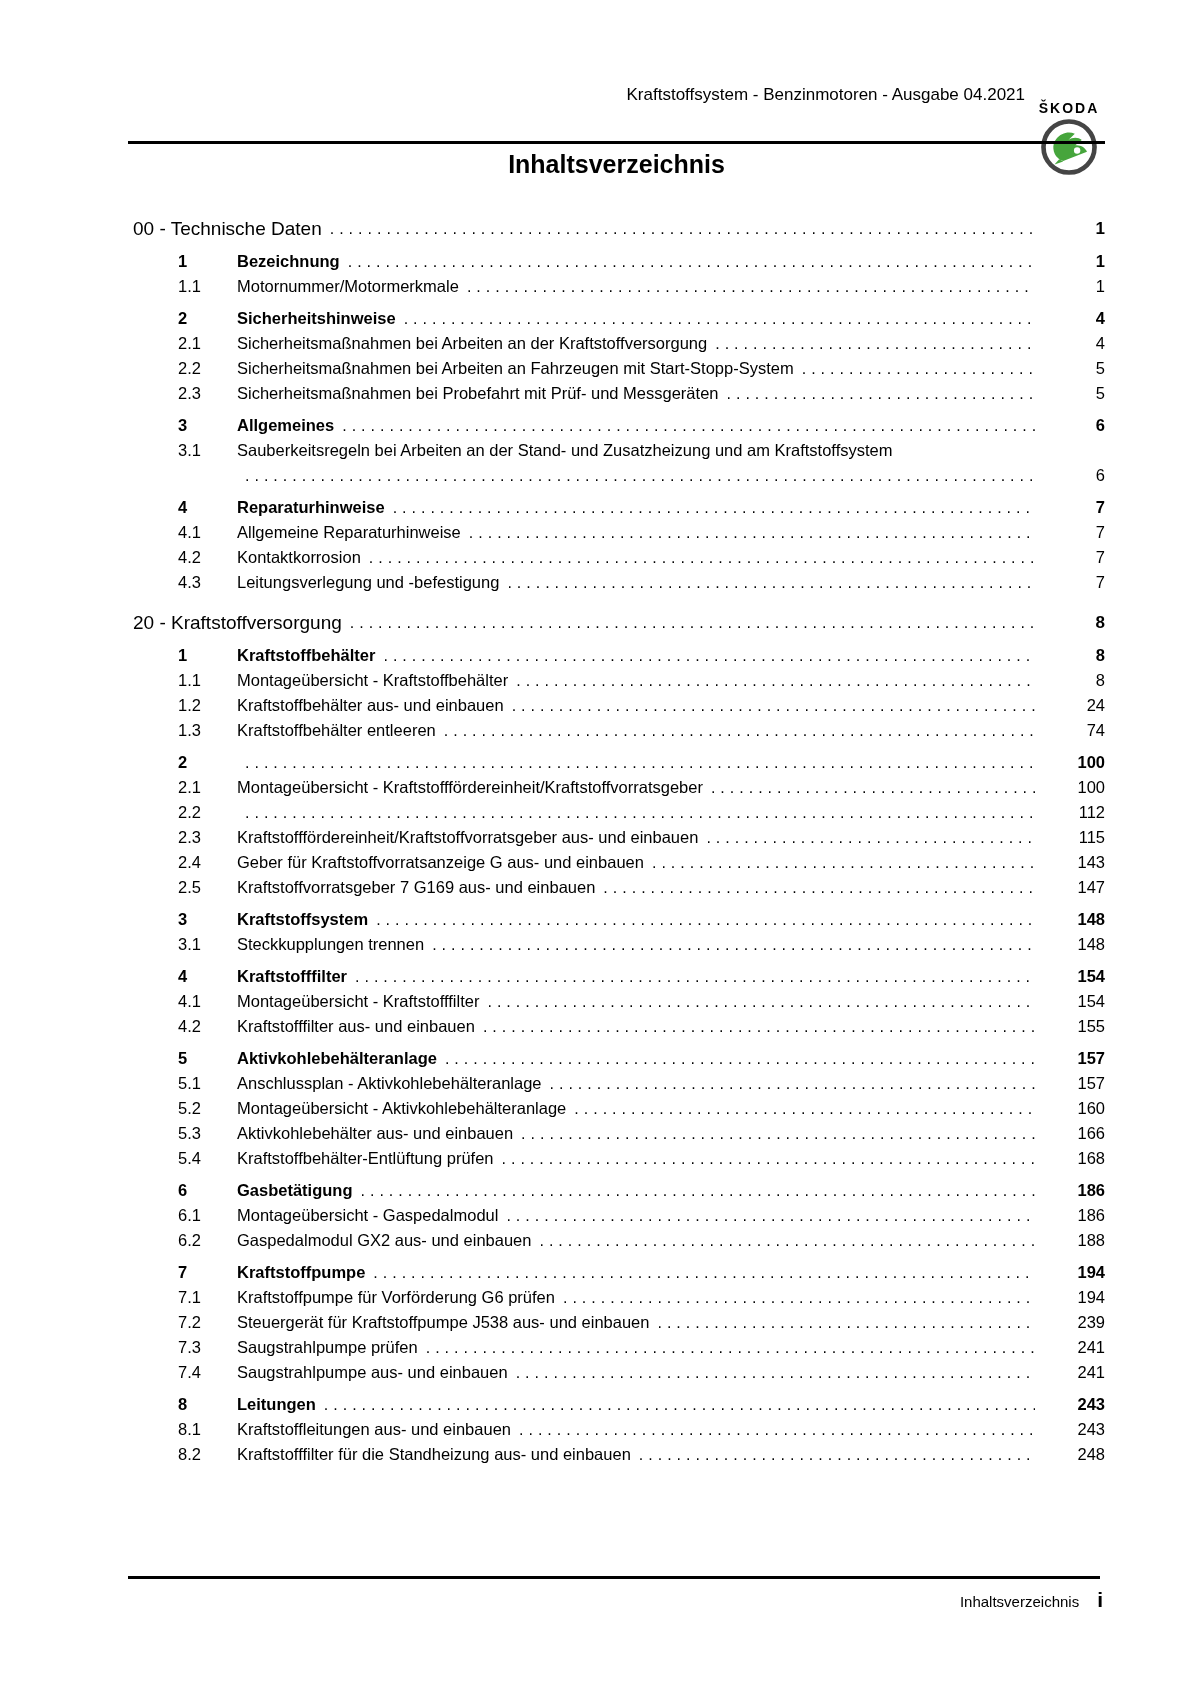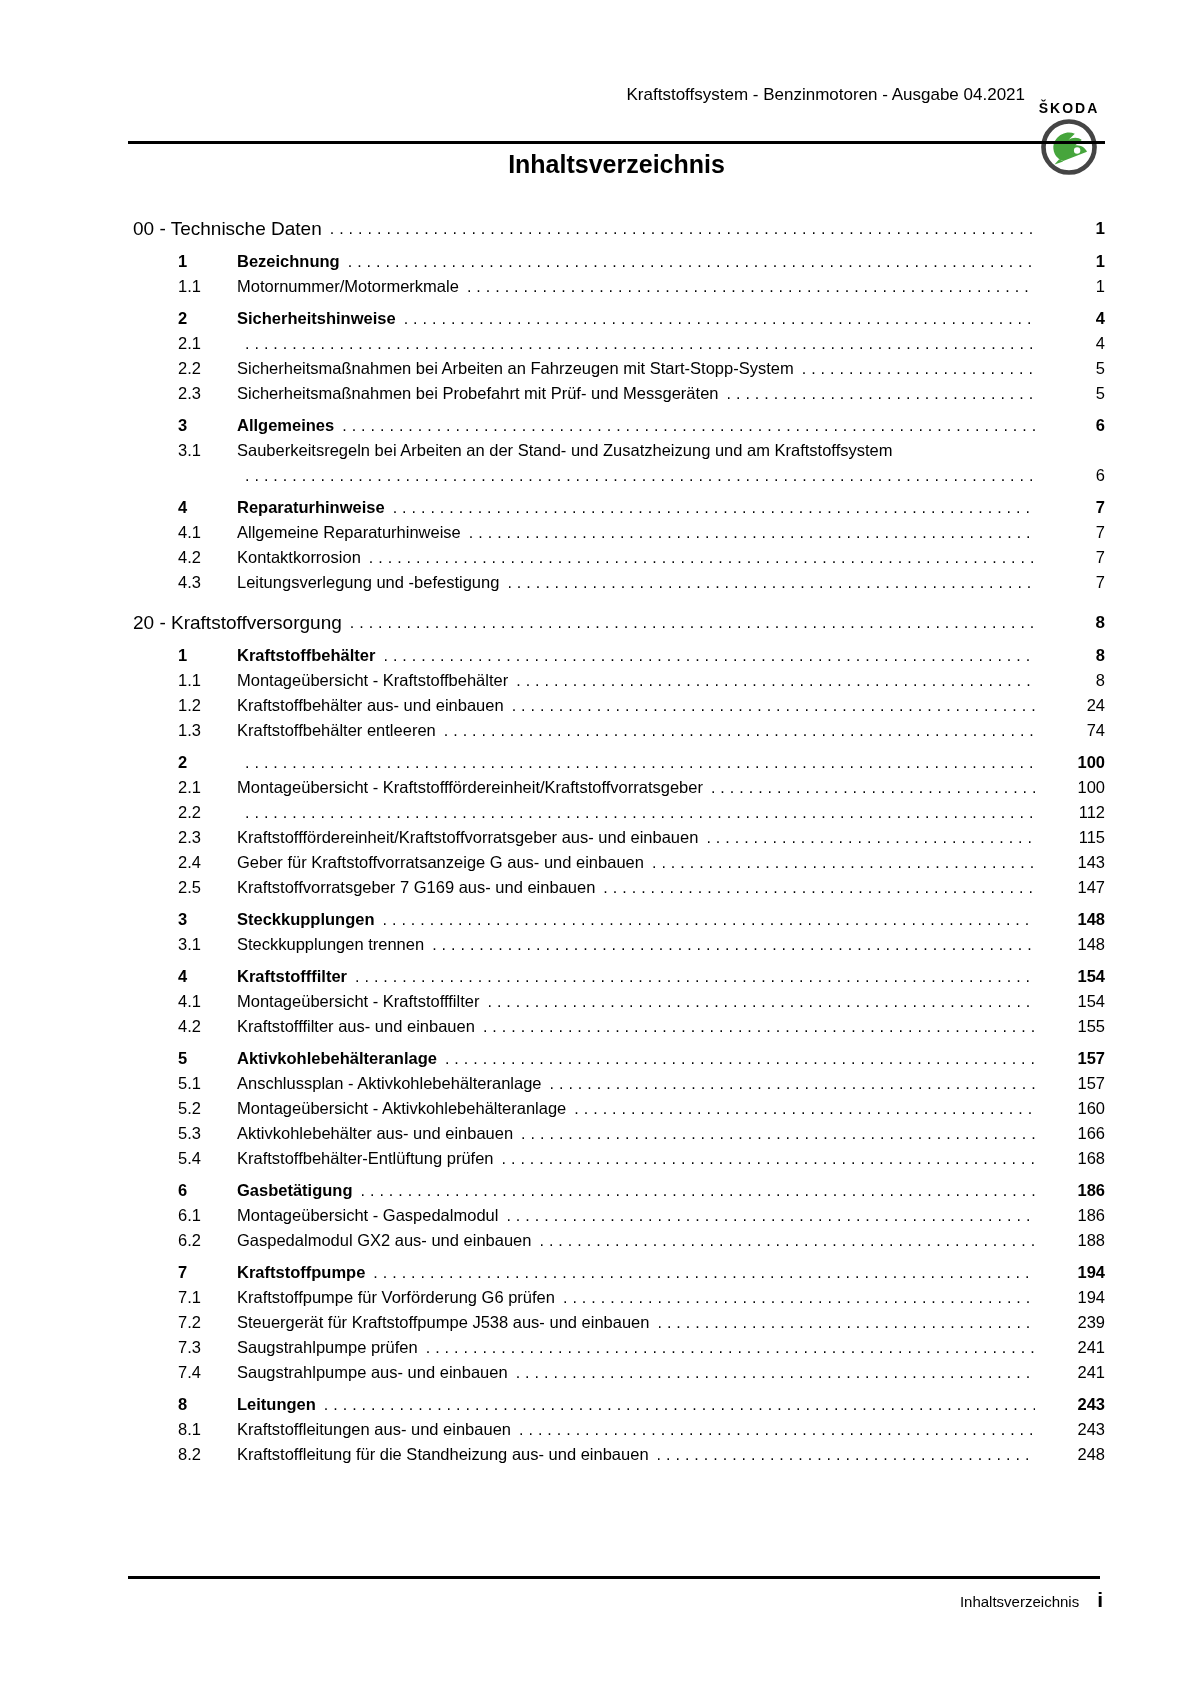--- a/index.html
+++ b/index.html
@@ -99,20 +99,21 @@
           <span class="pagenum">1</span>
         </div>
         <div class="row entry bold">
           <span class="num">2</span>
           <span class="title">Sicherheitshinweise</span>
           <span class="leader">............................................................................................................................................</span>
           <span class="pagenum">4</span>
         </div>
         <div class="row entry">
           <span class="num">2.1</span>
+          <span class="title">Sicherheitsmaßnahmen bei Arbeiten an der Kraftstoffversorgung</span>
           <span class="leader">............................................................................................................................................</span>
           <span class="pagenum">4</span>
         </div>
         <div class="row entry">
           <span class="num">2.2</span>
           <span class="title">Sicherheitsmaßnahmen bei Arbeiten an Fahrzeugen mit Start-Stopp-System</span>
           <span class="leader">............................................................................................................................................</span>
           <span class="pagenum">5</span>
         </div>
         <div class="row entry">
@@ -221,21 +222,21 @@
           <span class="pagenum">143</span>
         </div>
         <div class="row entry">
           <span class="num">2.5</span>
           <span class="title">Kraftstoffvorratsgeber 7 G169 aus- und einbauen</span>
           <span class="leader">............................................................................................................................................</span>
           <span class="pagenum">147</span>
         </div>
         <div class="row entry bold">
           <span class="num">3</span>
-          <span class="title">Steckkupplungen</span>
+          <span class="title">Kraftstoffsystem</span>
           <span class="leader">............................................................................................................................................</span>
           <span class="pagenum">148</span>
         </div>
         <div class="row entry">
           <span class="num">3.1</span>
           <span class="title">Steckkupplungen trennen</span>
           <span class="leader">............................................................................................................................................</span>
           <span class="pagenum">148</span>
         </div>
         <div class="row entry bold">
@@ -341,21 +342,21 @@
           <span class="pagenum">243</span>
         </div>
         <div class="row entry">
           <span class="num">8.1</span>
           <span class="title">Kraftstoffleitungen aus- und einbauen</span>
           <span class="leader">............................................................................................................................................</span>
           <span class="pagenum">243</span>
         </div>
         <div class="row entry">
           <span class="num">8.2</span>
-          <span class="title">Kraftstoffleitung für die Standheizung aus- und einbauen</span>
+          <span class="title">Kraftstofffilter für die Standheizung aus- und einbauen</span>
           <span class="leader">............................................................................................................................................</span>
           <span class="pagenum">248</span>
         </div>
       </div>
     </div>
 
   <div class="footer-rule"></div>
   <div class="footer">
     <span class="footer-label">Inhaltsverzeichnis</span>
     <span class="footer-page">i</span>

